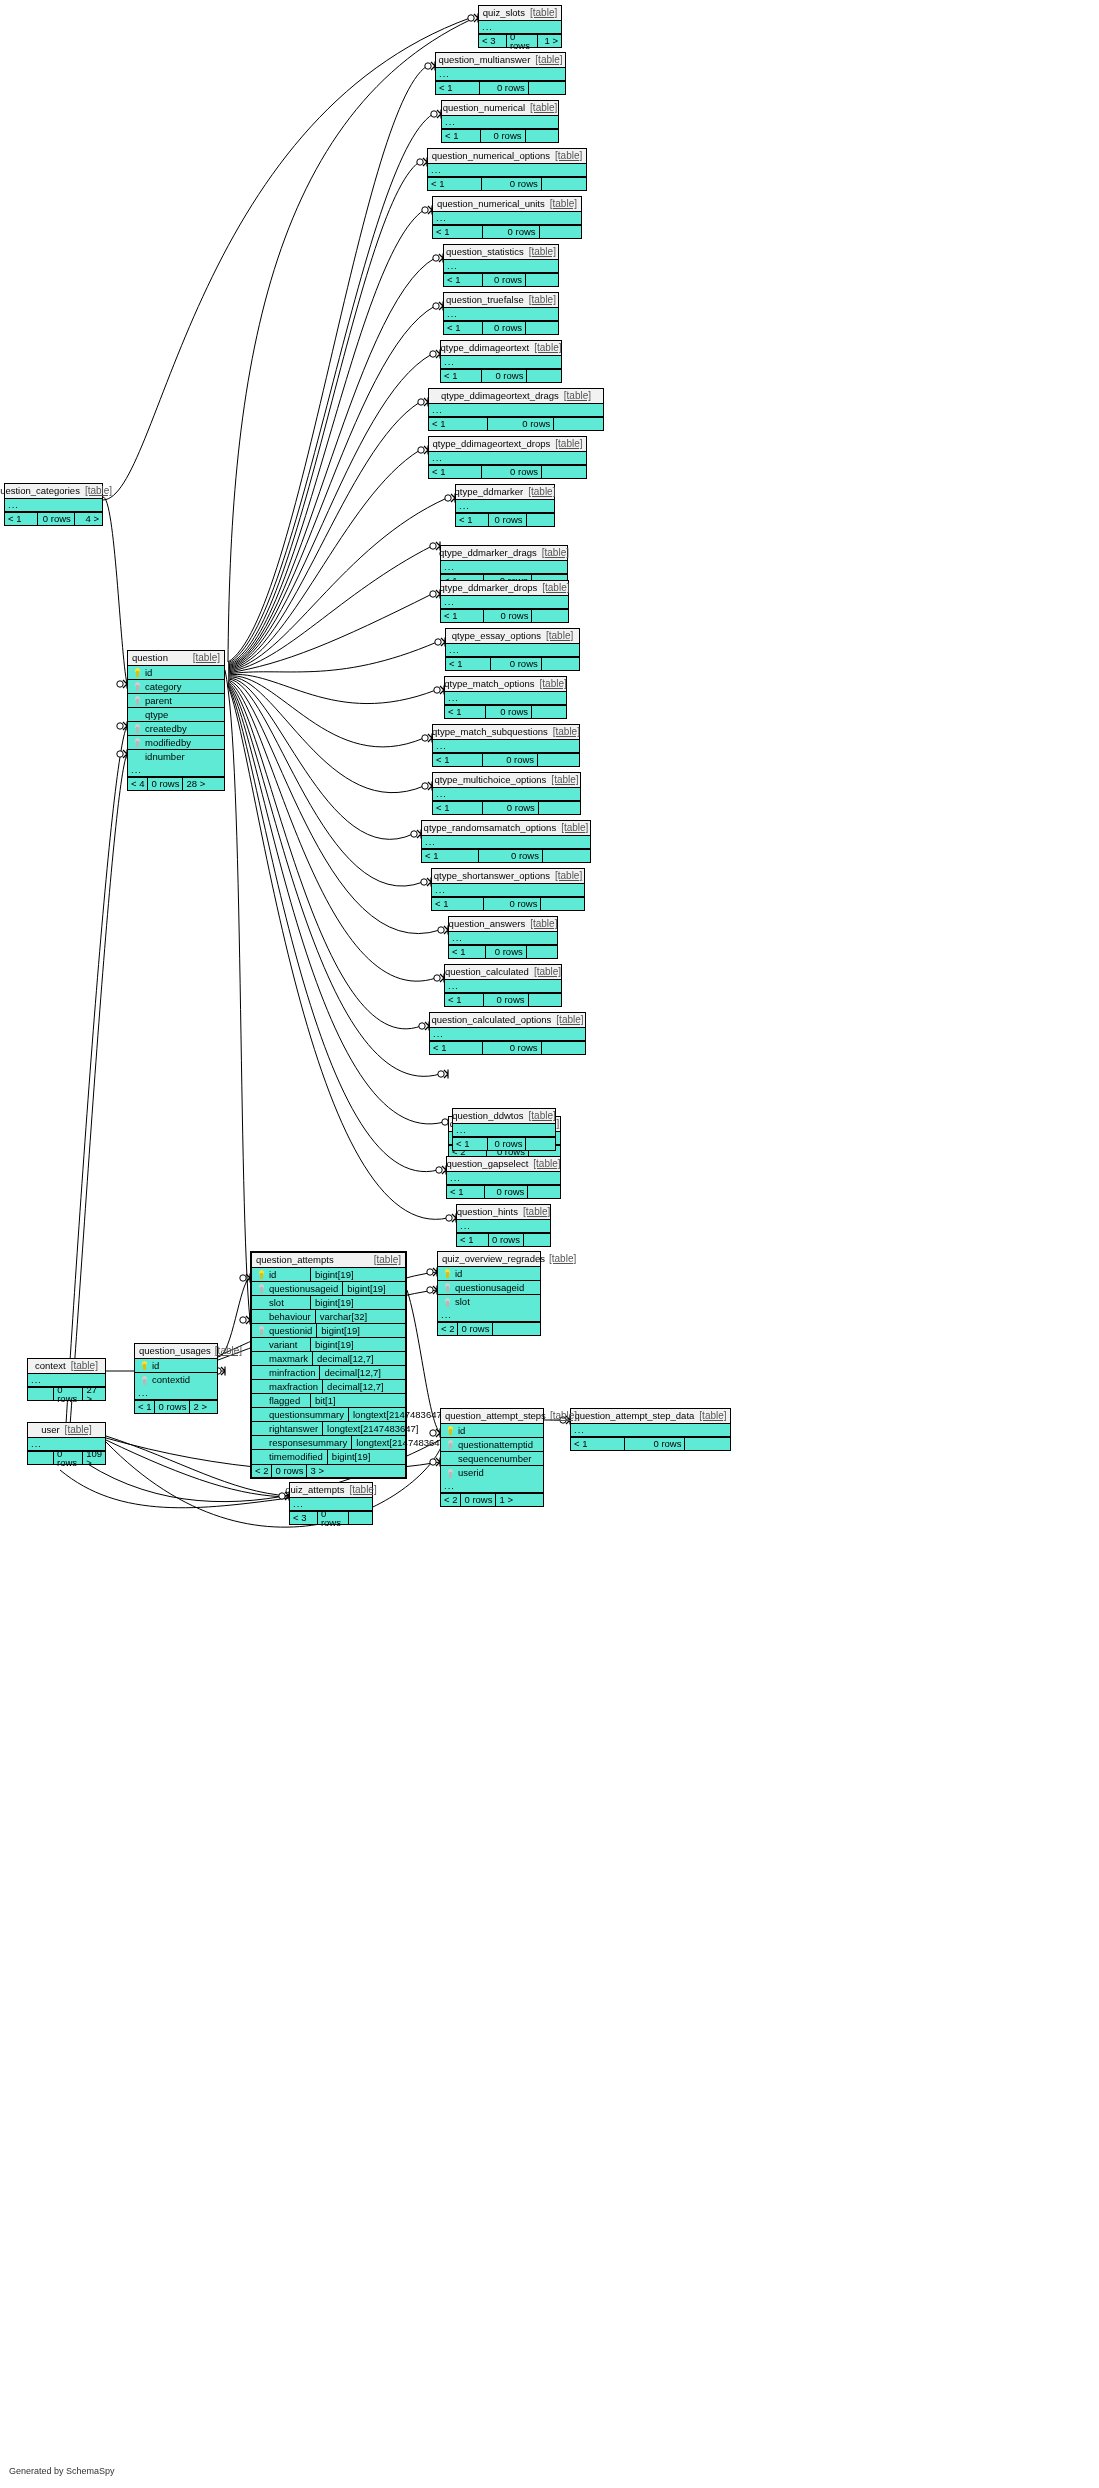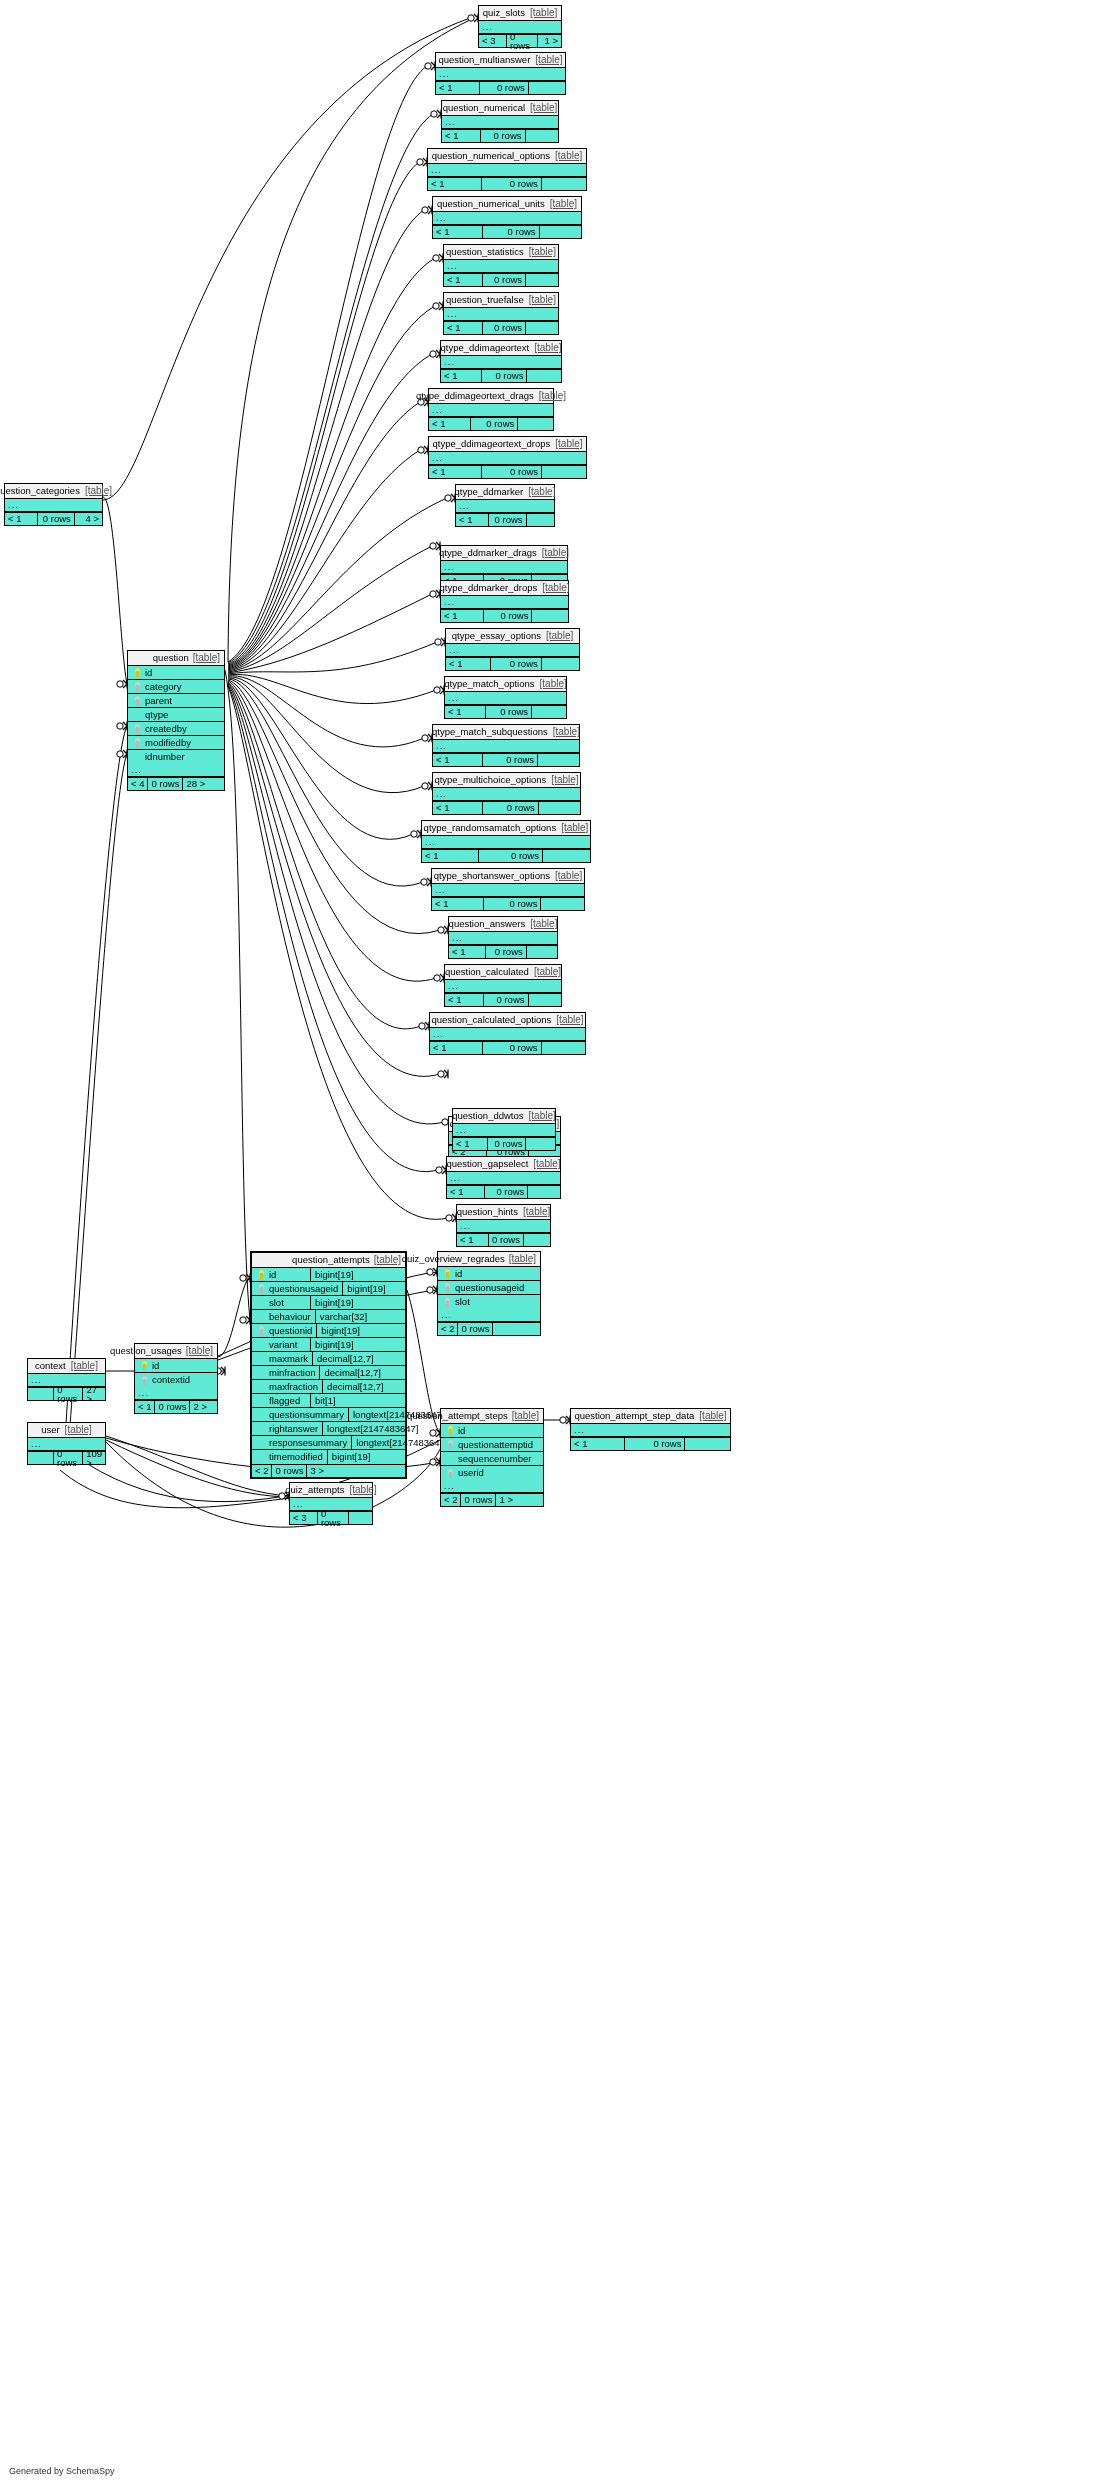--- a/index.html
+++ b/index.html
@@ -37,21 +37,21 @@
     line-height: 1;
   }
   .table-node.thick { border-width: 2px; }
   .tn-title {
     background: #f2f2f2;
     border-bottom: 1px solid #000000;
     padding: 3px 4px 3px 4px;
     height: 15px;
     display: flex;
     align-items: center;
-    justify-content: flex-end;
+    justify-content: space-between;
     white-space: nowrap;
     font-size: 9.5px;
   }
   .tn-title .tbl-name { font-size: 9.5px; color:#000; }
   .tn-title .tbl-tag  { font-size: 10px; color: #555555; padding-left: 4px; text-decoration: underline; }
   .tn-title.center { justify-content: center; }
   .tn-title.center .tbl-tag { padding-left: 5px; }
 
   .tn-cols { display: block; }
   .tn-col {
@@ -336,21 +336,21 @@
           <span class="tbl-name">qtype_ddimageortext</span>
           <span class="tbl-tag">[table]</span>
         </div>
         <div class="tn-ellipsis">...</div>
         <div class="tn-footer">
           <div class="tn-f-left" style="flex:1 1 34%">&lt; 1</div>
           <div class="tn-f-mid" style="flex:1 1 38%">0 rows</div>
           <div class="tn-f-right" style="flex:1 1 28%"></div>
         </div>
       </div>
-      <div class="table-node" style="left:428px; top:388px; width:126px;">
+      <div class="table-node" style="left:428px; top:388px; width:176px;">
         <div class="tn-title center">
           <span class="tbl-name">qtype_ddimageortext_drags</span>
           <span class="tbl-tag">[table]</span>
         </div>
         <div class="tn-ellipsis">...</div>
         <div class="tn-footer">
           <div class="tn-f-left" style="flex:1 1 34%">&lt; 1</div>
           <div class="tn-f-mid" style="flex:1 1 38%">0 rows</div>
           <div class="tn-f-right" style="flex:1 1 28%"></div>
         </div>

